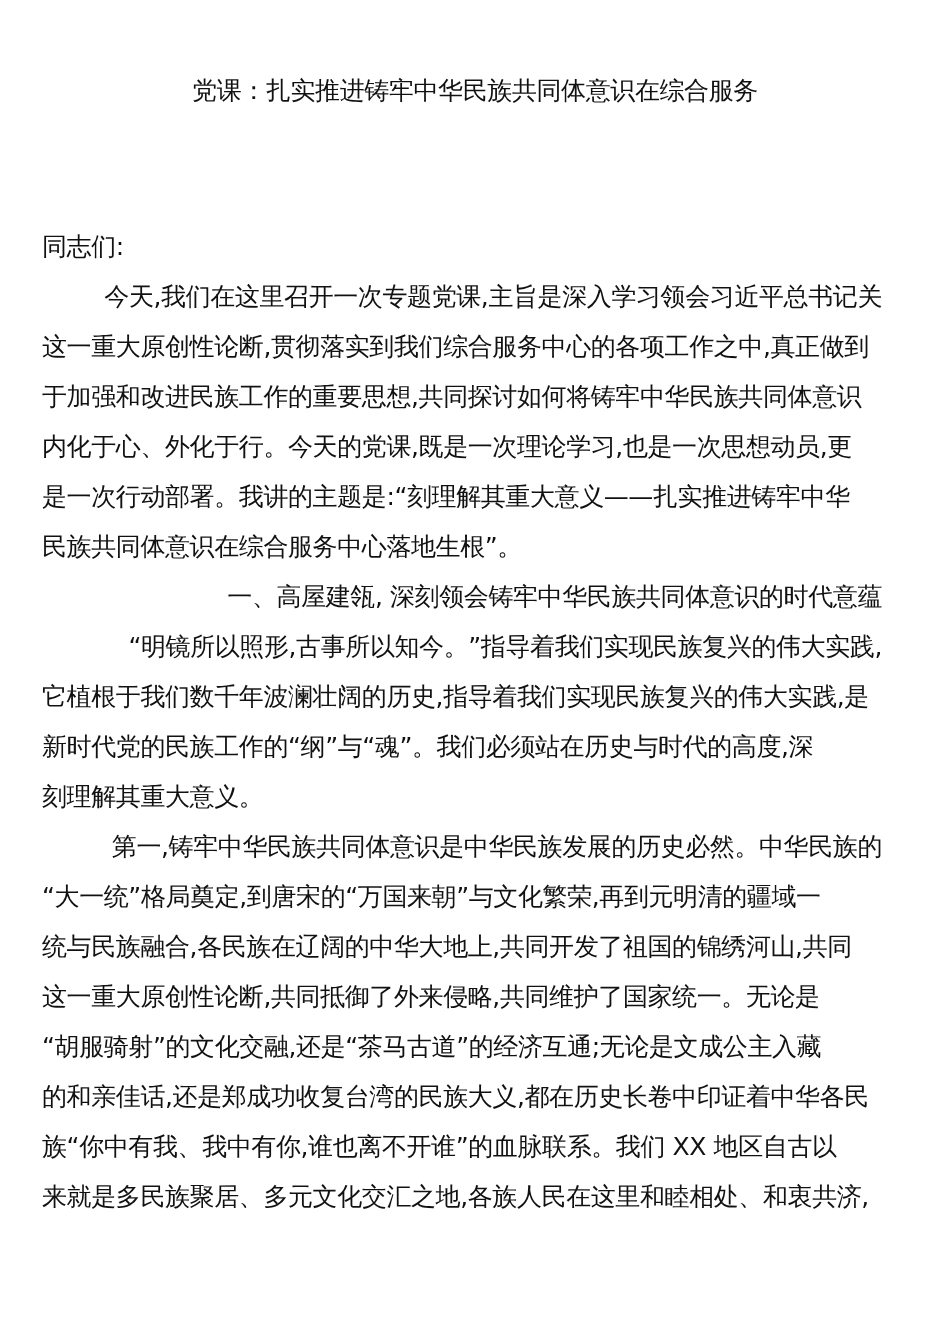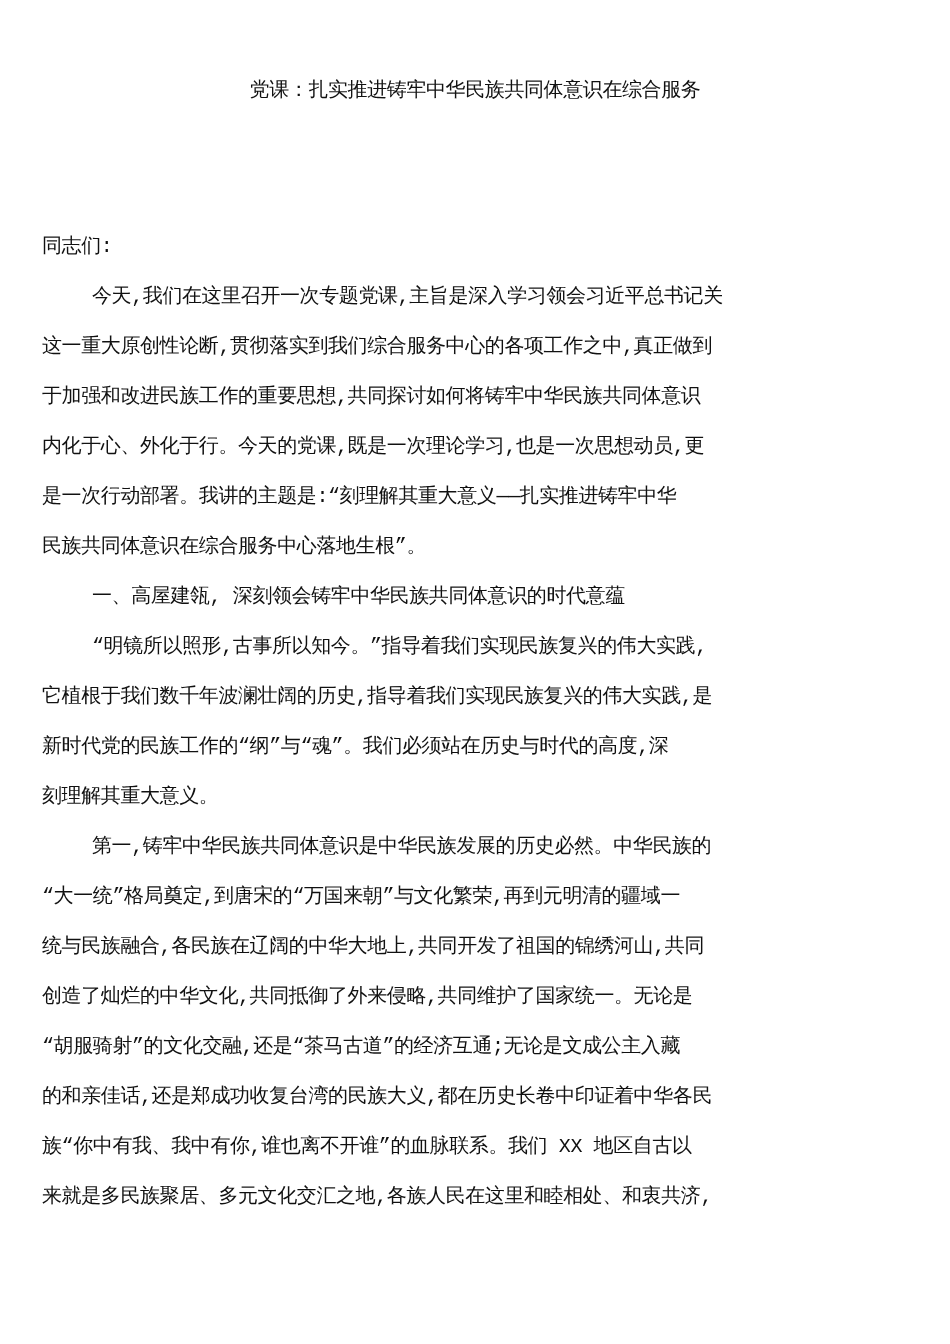--- a/index.html
+++ b/index.html
@@ -40,28 +40,28 @@
     }
     .body {
       position: absolute;
       left: 42px;
       top: 222px;
       width: 840px;
     }
     .line {
       display: block;
       white-space: nowrap;
-      font-size: 20px;
+      font-size: 25px;
       height: 50px;
       line-height: 50px;
       letter-spacing: -0.4px;
-      font-family: Liberation Mono, monospace;
     }
     .indent {
       padding-left: 50px;
+      text-align: right;
     }
   </style>
 </head>
 <body>
 
 <div class="page">
   <div class="title">
     <span class="line">党课：扎实推进铸牢中华民族共同体意识在综合服务</span>
   </div>
 
@@ -78,19 +78,19 @@
     <span class="line indent">一、高屋建瓴, 深刻领会铸牢中华民族共同体意识的时代意蕴</span>
 
     <span class="line indent">“明镜所以照形,古事所以知今。”指导着我们实现民族复兴的伟大实践,</span>
     <span class="line">它植根于我们数千年波澜壮阔的历史,指导着我们实现民族复兴的伟大实践,是</span>
     <span class="line">新时代党的民族工作的“纲”与“魂”。我们必须站在历史与时代的高度,深</span>
     <span class="line">刻理解其重大意义。</span>
 
     <span class="line indent">第一,铸牢中华民族共同体意识是中华民族发展的历史必然。中华民族的</span>
     <span class="line">“大一统”格局奠定,到唐宋的“万国来朝”与文化繁荣,再到元明清的疆域一</span>
     <span class="line">统与民族融合,各民族在辽阔的中华大地上,共同开发了祖国的锦绣河山,共同</span>
-    <span class="line">创造了灿烂的中华文化,共同抵御了外来侵略,共同维护了国家统一。无论是</span>
+    <span class="line">这一重大原创性论断,共同抵御了外来侵略,共同维护了国家统一。无论是</span>
     <span class="line">“胡服骑射”的文化交融,还是“茶马古道”的经济互通;无论是文成公主入藏</span>
     <span class="line">的和亲佳话,还是郑成功收复台湾的民族大义,都在历史长卷中印证着中华各民</span>
     <span class="line">族“你中有我、我中有你,谁也离不开谁”的血脉联系。我们 XX 地区自古以</span>
     <span class="line">来就是多民族聚居、多元文化交汇之地,各族人民在这里和睦相处、和衷共济,</span>
   </div>
 </div>
 
 </body></html>

